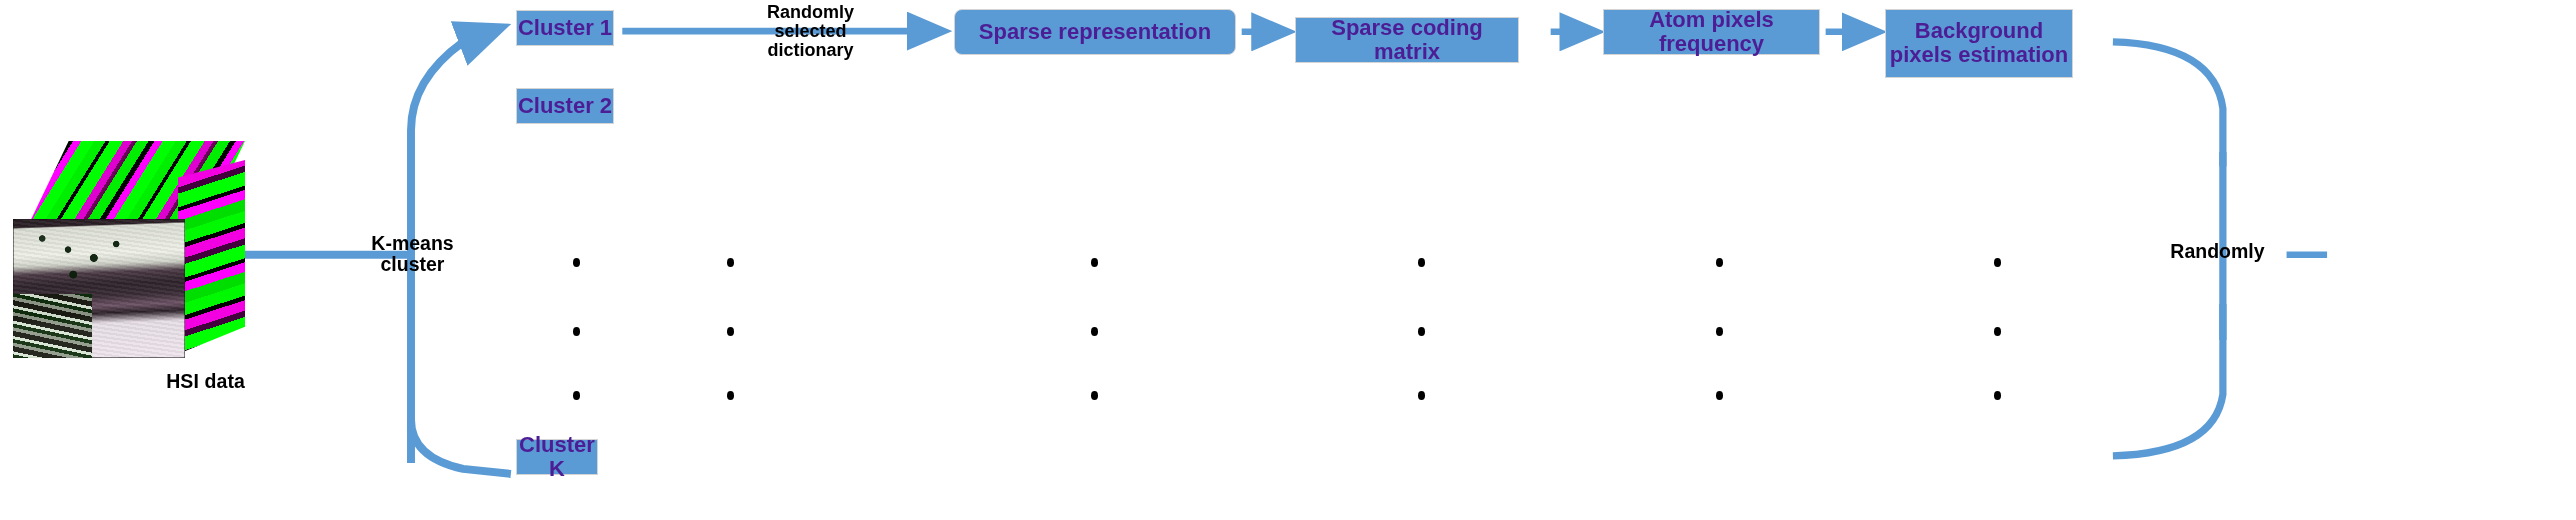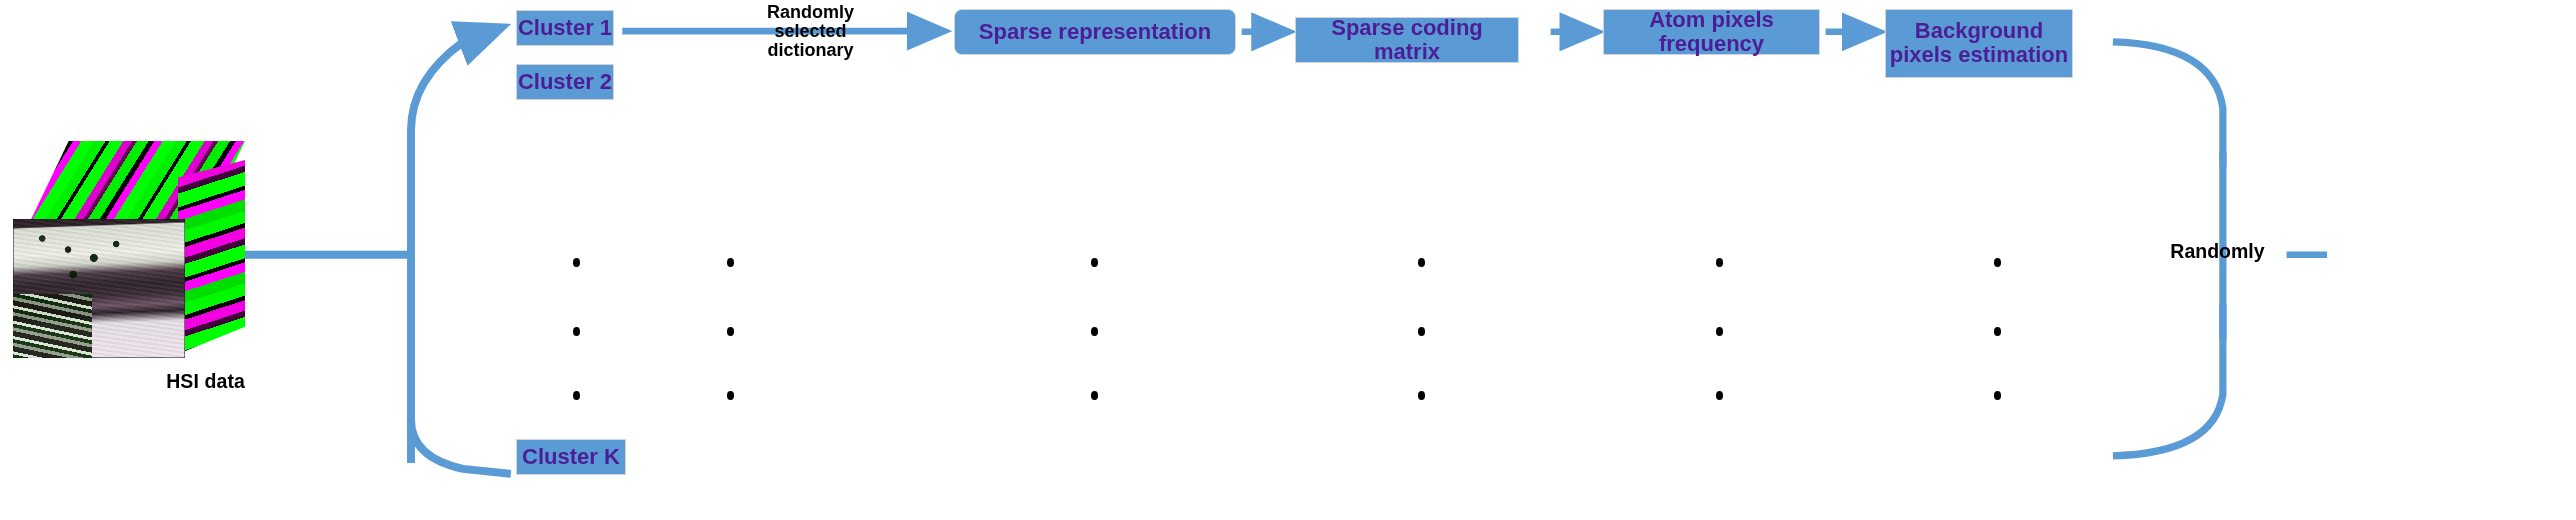--- a/index.html
+++ b/index.html
@@ -132,22 +132,22 @@
     display: flex;
     align-items: center;
     justify-content: center;
     text-align: center;
     line-height: 1.08;
     box-sizing: border-box;
   }
   .node span { display: block; width: 100%; }
 
   .cluster1 { left: 516px; top: 10px;  width: 98px; height: 36px; font-size: 22px; }
-  .cluster2 { left: 516px; top: 64px; width: 98px; height: 36px; font-size: 22px; }
-  .clusterk { left: 516px; top: 439px; width: 110px; height: 36px; font-size: 22px; }
+  .cluster2 { left: 516px; top: 88px; width: 98px; height: 36px; font-size: 22px; }
+  .clusterk { left: 516px; top: 439px; width: 82px; height: 36px; font-size: 22px; }
 
   .sparse-rep  { left: 954px; top: 8.7px; width: 282px; height: 46px; font-size: 22px; border-radius: 8px; }
   .sparse-code { left: 1295px; top: 8.7px; width: 224px; height: 46px; font-size: 22px; margin-top: 8px; }
   .atom-usage  { left: 1603px; top: 8.7px; width: 217px; height: 46px; font-size: 22px; }
   .bg-pixels   { left: 1885px; top: 8.7px; width: 188px; height: 69px; font-size: 22px; }
   .bg-dict     { left: 2334px; top: 148px; width: 217px; height: 101px; font-size: 22px; }
 
   
   .label {
     position: absolute;
@@ -241,20 +241,22 @@
     </g>
   </svg>
 
   <div class="cube-wrap">
     <div class="cube-top"></div>
     <div class="cube-right"></div>
     <div class="cube-face"></div>
   </div>
   <div class="cube-caption">HSI data</div>
 
+  <div class="label lbl-kmeans">K-means
+cluster</div>
 
   <div class="label lbl-randsel">Randomly
 selected
 dictionary</div>
 
   <div class="label lbl-summ">Randomly</div>
 
   <div class="node cluster1">
     <span>Cluster 1</span>
   </div>

